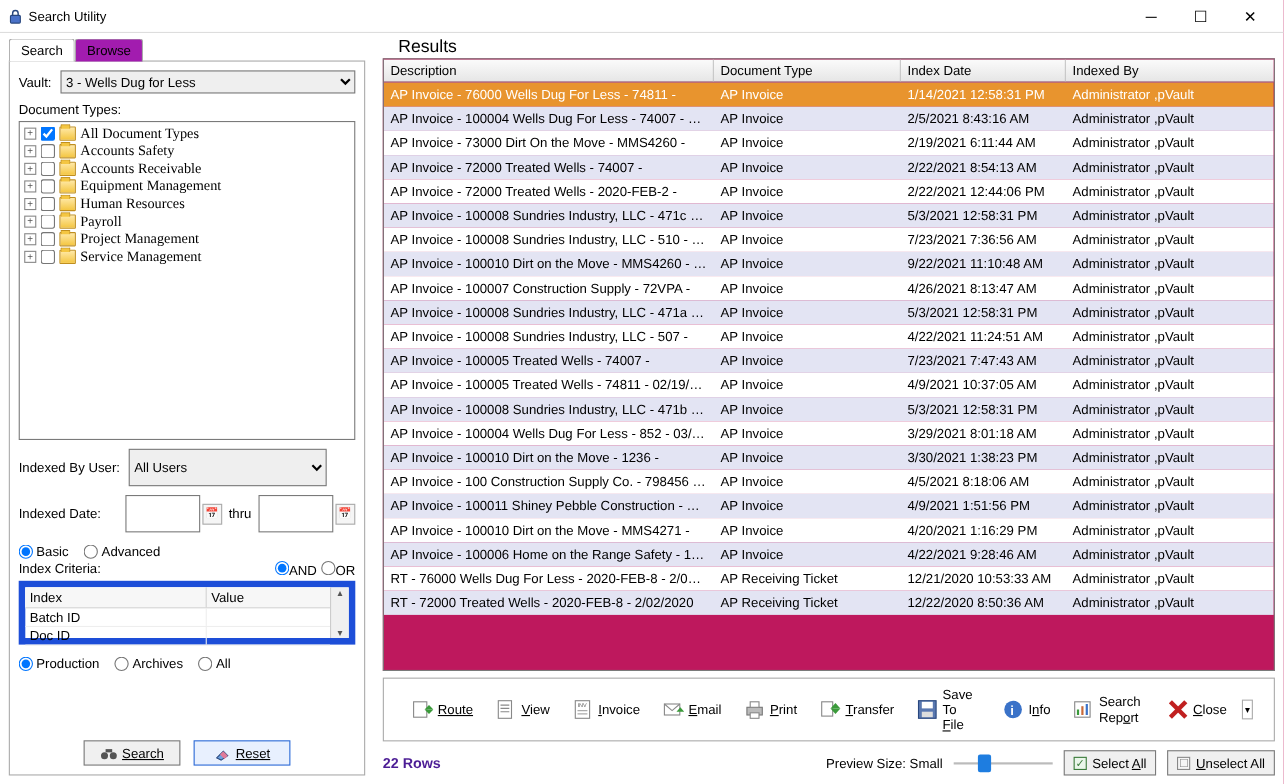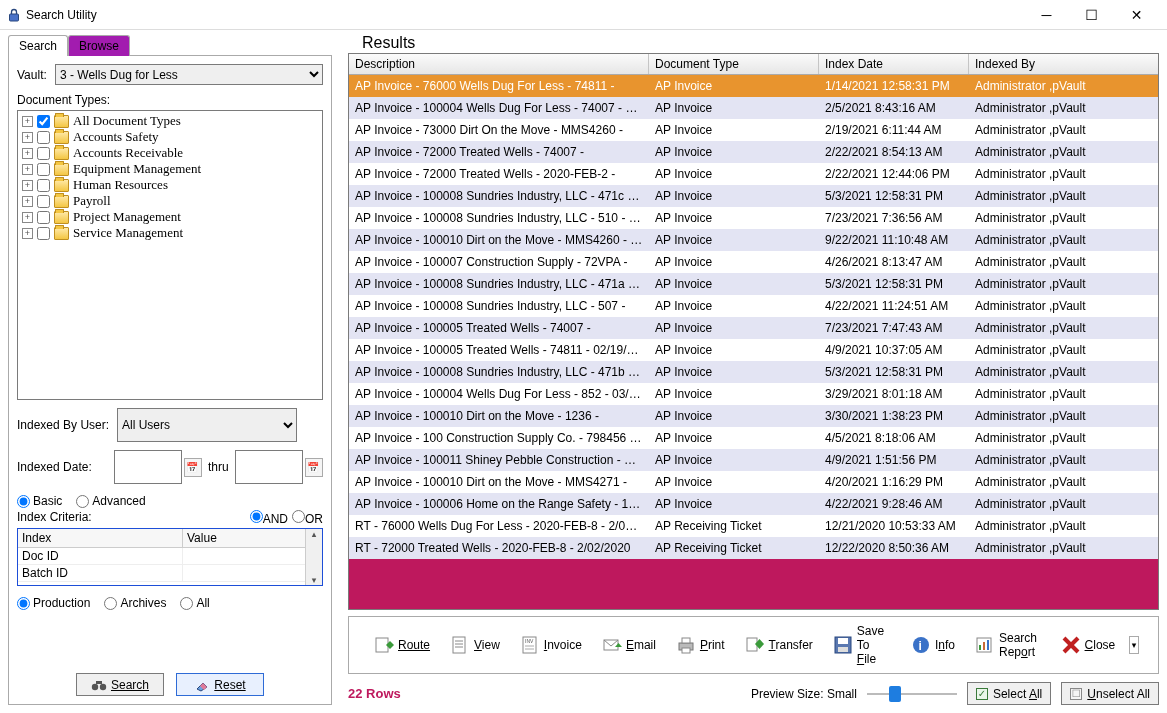--- a/index.html
+++ b/index.html
@@ -50,21 +50,21 @@
 
 .radio-row { margin-top: 10px; display: flex; align-items: center; gap: 4px; }
 .radio-row label { display: inline-flex; align-items: center; margin-right: 10px; font-size:12px; }
 .radio-row input[type="radio"]{ margin-right:3px; }
 
 .criteria-header-row { display:flex; align-items:flex-start; margin-top:2px;}
 .criteria-header-row .label { flex:1; }
 .criteria-header-row .andor { display:flex; gap:4px; }
 
 
-.criteria-table { border:1px solid #1d4ed8; margin-top:2px; height:58px; display:flex; }
+.criteria-table { border:6px solid #1d4ed8; margin-top:2px; height:58px; display:flex; }
 .criteria-grid { flex:1; }
 .criteria-head { display:flex; background:#fff; border-bottom:1px solid #ccc; }
 .criteria-head div { padding:2px 4px; font-size:12px; border-right:1px solid #ccc; background:#f7f7f7;}
 .criteria-head div:first-child{ width:165px;}
 .criteria-head div:last-child{ flex:1; border-right:none;}
 .criteria-row { display:flex; border-bottom:1px solid #eee;}
 .criteria-row div { padding:1px 4px; font-size:12px; border-right:1px solid #eee;}
 .criteria-row div:first-child{ width:165px;}
 .criteria-row div:last-child{ flex:1; border-right:none;}
 .criteria-scroll { width:17px; background:#f0f0f0; border-left:1px solid #ccc; display:flex; flex-direction:column; justify-content:space-between; align-items:center; font-size:9px; color:#555;}
@@ -93,21 +93,21 @@
 
 
 .toolbar { border:1px solid #aaa; margin-top:6px; padding:4px 19px; display:flex; align-items:center; gap:8px; overflow:hidden;}
 .tbtn { display:inline-flex; align-items:center; gap:4px; padding:3px 6px; cursor:pointer; font-size:12px; border-radius:2px; }
 .tbtn .ticon { width:20px; height:20px; display:inline-flex; align-items:center; justify-content:center; font-size:14px;}
 .tbtn u{ text-decoration:underline; }
 .toolbar .chev { margin-left:auto; width:14px; height:18px; border:1px solid #aaa; display:flex;align-items:center;justify-content:center; font-size:9px; cursor:pointer;}
 
 
 .footer { display:flex; align-items:center; margin-top:8px; gap:10px;}
-.rowcount { color:#be185d; font-weight:bold; font-size:13px; }
+.rowcount { color:#4c1d95; font-weight:bold; font-size:13px; }
 .footer .spacer{ flex:1;}
 .preview-label{ font-size:12px;}
 .slider{ width:90px; height:18px; position:relative;}
 .slider-track{ position:absolute; top:8px; left:0; right:0; height:2px; background:#bbb;}
 .slider-thumb{ position:absolute; top:1px; left:22px; width:12px; height:16px; background:#1e7de0; border-radius:2px;}
 .footer-btn { height:23px; border:1px solid #7a7a7a; background:#f0f0f0; padding:0 8px; display:inline-flex; align-items:center; gap:5px; font-size:12px; cursor:pointer;}
 .footer-btn .chk { width:12px; height:12px; border:1px solid #3a7a3a; display:inline-flex; align-items:center; justify-content:center; font-size:10px; color:#3a7a3a; background:#eaf6ea;}
 .footer-btn.unsel .chk{ border-color:#888; color:#888; background:#f5f5f5;}
 </style>
 </head>
@@ -226,25 +226,25 @@
       </div>
 
       <div class="criteria-table">
         <div class="criteria-grid">
           <div class="criteria-head">
             <div>Index</div>
             <div>Value</div>
           </div>
           <div id="criteria-rows">
               <div class="criteria-row">
-                <div>Doc ID</div>
+                <div>Batch ID</div>
                 <div></div>
               </div>
               <div class="criteria-row">
-                <div>Batch ID</div>
+                <div>Doc ID</div>
                 <div></div>
               </div>
             </div>
         </div>
         <div class="criteria-scroll">
             <span>▴</span>
             <span>▾</span>
           </div>
       </div>
 

